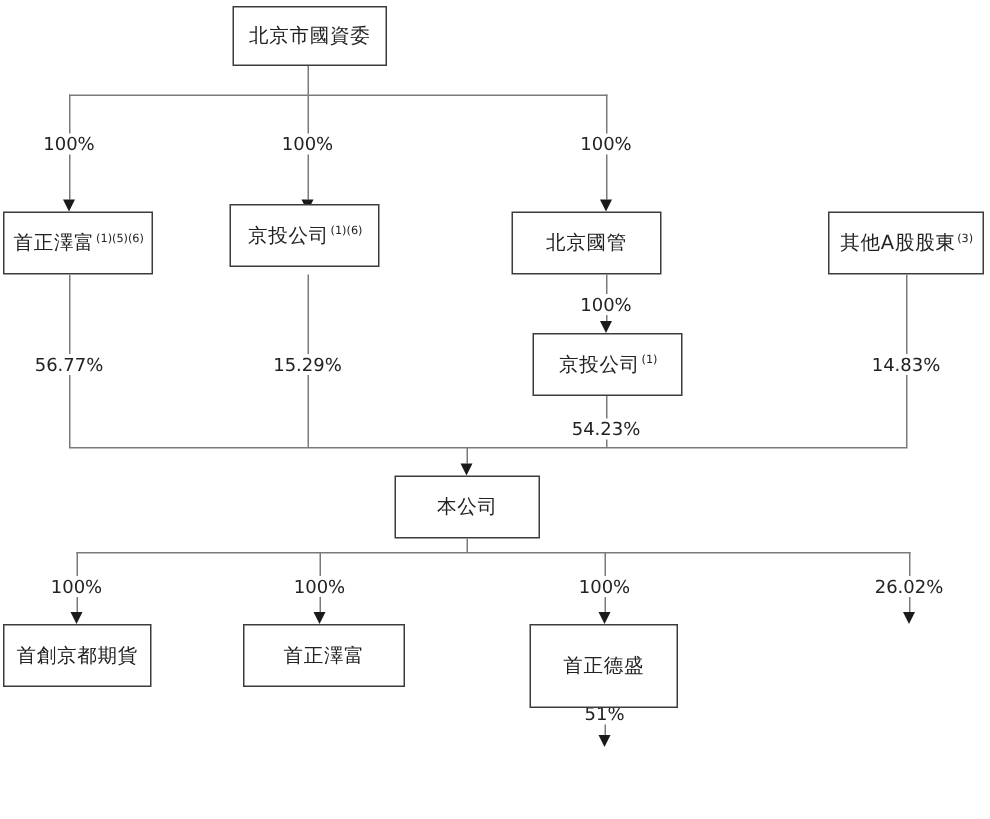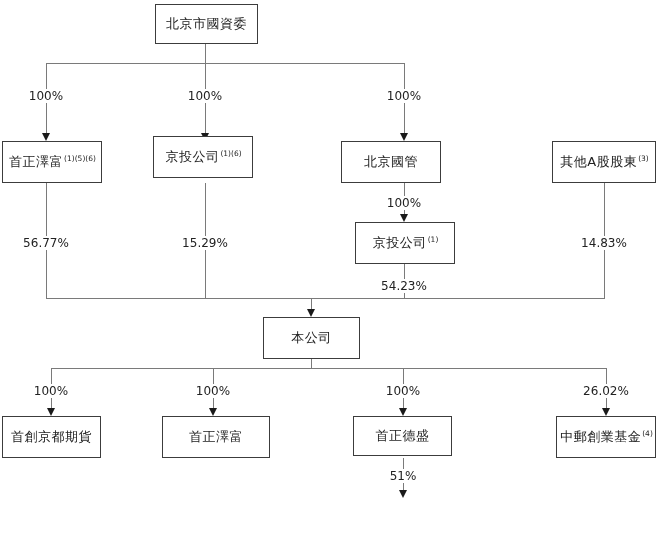--- a/index.html
+++ b/index.html
@@ -152,23 +152,19 @@
   </div>
 
   <div class="node" style="left:263px;top:317px;width:97px;height:42px">
     <span>本公司</span>
   </div>
 
   <div class="node" style="left:162px;top:416px;width:108px;height:42px">
     <span>首正澤富</span>
   </div>
 
-  <div class="node" style="left:353px;top:416px;width:99px;height:40px">
+  <div class="node" style="left:353px;top:416px;width:99px;height:56px">
     <span>首正德盛</span>
   </div>
 
-  <div class="node" style="left:556px;top:416px;width:100px;height:42px">
-    <span>中郵創業基金</span>
-      <sup>(4)</sup>
-  </div>
 
 
 </div>
 
 </body></html>

